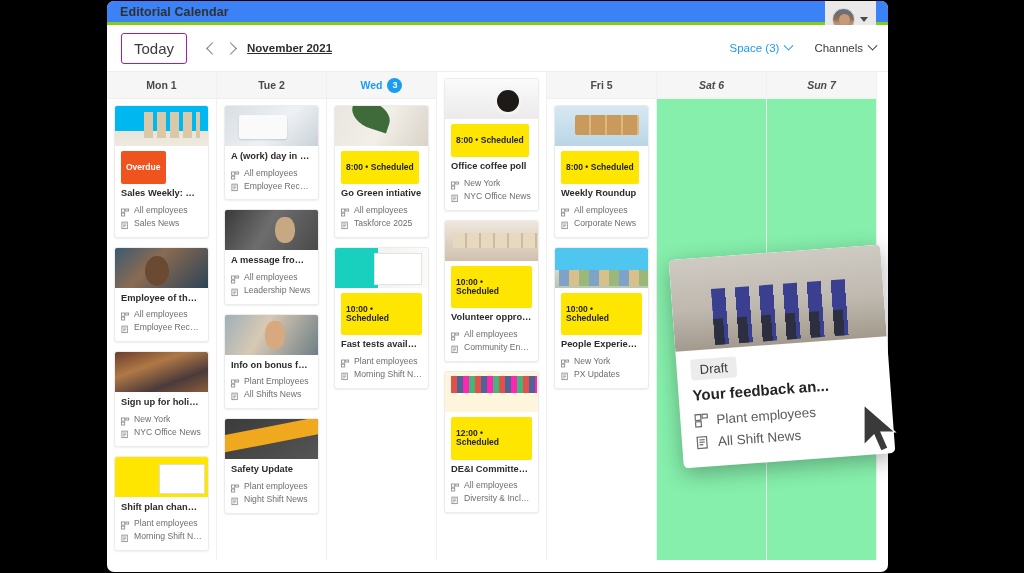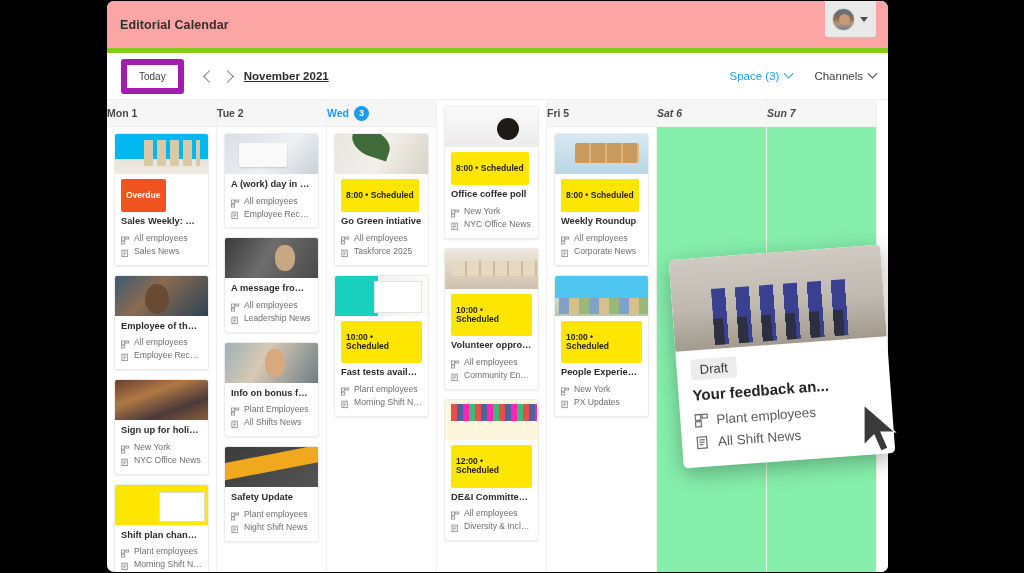--- a/index.html
+++ b/index.html
@@ -15,23 +15,23 @@
     position: absolute; left: 107px; top: 1px;
     width: 781px; height: 571px;
     background: #ffffff;
     border-radius: 7px 7px 7px 7px;
     overflow: hidden;
     box-shadow: 0 2px 10px rgba(0,0,0,.35);
   }
 
   
   .titlebar {
-    position: relative; height: 52px;
-    background: #fca5a5;
-    border-bottom: 5px solid #84cc16;
+    position: relative; height: 24px;
+    background: #3b82f6;
+    border-bottom: 3px solid #84cc16;
     display: flex; align-items: center;
   }
   .app-title {
     margin-left: 13px;
     font-size: 12.5px; font-weight: 600; color: #32302f;
     letter-spacing: .1px;
   }
   .avatar-wrap {
     position: absolute; right: 12px; top: 0; height: 36px;
     display: flex; align-items: center; gap: 5px;
@@ -52,22 +52,22 @@
     border-right: 4.5px solid transparent; border-top: 5px solid #4b4b4b;
   }
 
   
   .toolbar {
     position: relative; height: 46px;
     display: flex; align-items: center; padding: 0 14px;
     background: #fff;
   }
   .today-btn {
-    border: 6px solid #a21caf; background: #fff; border-radius: 3px;
-    font-size: 10px; color: #3b3b3b; padding: 6px 12px;
+    border: 1px solid #a21caf; background: #fff; border-radius: 3px;
+    font-size: 15px; color: #3b3b3b; padding: 6px 12px;
     font-family: "Liberation Sans", sans-serif; cursor: pointer;
   }
   .navgroup { display: flex; align-items: center; gap: 9px; margin-left: 21px; }
   .chev {
     width: 9px; height: 9px; border-top: 1.4px solid #7b7b7b;
     border-right: 1.4px solid #7b7b7b; cursor: pointer;
   }
   .chev.left { transform: rotate(-135deg); }
   .chev.right { transform: rotate(45deg); }
   .month-label {
@@ -94,21 +94,21 @@
   }
   .daycol {
     width: 110px; flex: 0 0 110px;
     border-right: 1px solid #f0f0f0;
     display: flex; flex-direction: column;
   }
   .daycol.weekend { background: #86efac; font-style: italic; }
   .dayhead {
     height: 27px; background: #f6f6f6;
     border-bottom: 1px solid #efefef;
-    display: flex; align-items: center; justify-content: flex-start; gap: 5px;
+    display: flex; align-items: center; justify-content: center; gap: 5px;
     font-size: 10.5px; font-weight: 600; color: #4a4a4a;
   }
   .dayhead.today { color: #1a9cf0; }
   .daynum-pill {
     background: #1a9cf0; color: #fff; border-radius: 50%;
     width: 15px; height: 15px; display: flex; align-items: center;
     justify-content: center; font-size: 9px; font-weight: 700;
   }
   .col-body { padding: 6px 7px 0 7px; display: flex; flex-direction: column; gap: 9px; }
 

